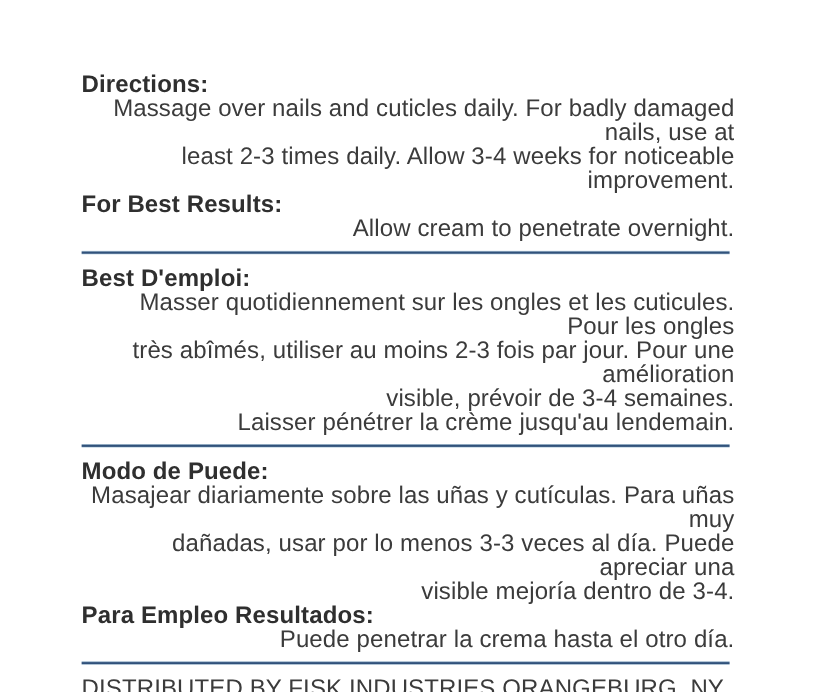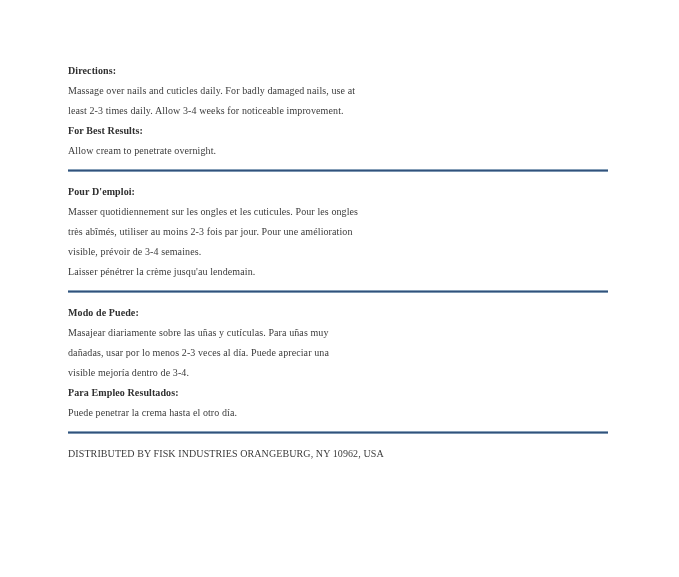--- a/index.html
+++ b/index.html
@@ -14,32 +14,32 @@
     overflow: hidden;
   }
   .label {
     padding: 61px 0 0 68px;
     width: 544px;
   }
   .section h2,
   .section p,
   .footer p {
     margin: 0;
-    font-size: 10px;
+    font-size: 20px;
     line-height: 20px;
     color: #3b3b3b;
     letter-spacing: 0.1px;
-    font-family: Liberation Serif, serif;
   }
   .section h2 {
     font-weight: bold;
     color: #2f2f2f;
   }
   .body-text {
     white-space: pre-line; 
+    text-align: right;
   }
   hr.divider {
     border: none;
     width: 540px;
     height: 3px;
     margin: 8px 0 10px 0;
     background: linear-gradient(180deg, #c2d6e4 0%, #31527b 40%, #31527b 66%, #c2d6e4 100%);
   }
   .footer {
   }
@@ -53,33 +53,33 @@
     <h2>Directions:</h2>
     <p class="body-text">Massage over nails and cuticles daily. For badly damaged nails, use at
 least 2-3 times daily. Allow 3-4 weeks for noticeable improvement.</p>
     <h2>For Best Results:</h2>
     <p class="body-text">Allow cream to penetrate overnight.</p>
   </div>
 
   <hr class="divider">
 
   <div class="section">
-    <h2>Pour D'emploi:</h2>
+    <h2>Best D'emploi:</h2>
     <p class="body-text">Masser quotidiennement sur les ongles et les cuticules. Pour les ongles
 très abîmés, utiliser au moins 2-3 fois par jour. Pour une amélioration
 visible, prévoir de 3-4 semaines.</p>
     <p class="body-text">Laisser pénétrer la crème jusqu'au lendemain.</p>
   </div>
 
   <hr class="divider">
 
   <div class="section">
     <h2>Modo de Puede:</h2>
     <p class="body-text">Masajear diariamente sobre las uñas y cutículas. Para uñas muy
-dañadas, usar por lo menos 2-3 veces al día. Puede apreciar una
+dañadas, usar por lo menos 3-3 veces al día. Puede apreciar una
 visible mejoría dentro de 3-4.</p>
     <h2>Para Empleo Resultados:</h2>
     <p class="body-text">Puede penetrar la crema hasta el otro día.</p>
   </div>
 
   <hr class="divider">
 
   <div class="footer">
     <p>DISTRIBUTED BY FISK INDUSTRIES ORANGEBURG, NY 10962, USA</p>
   </div>

